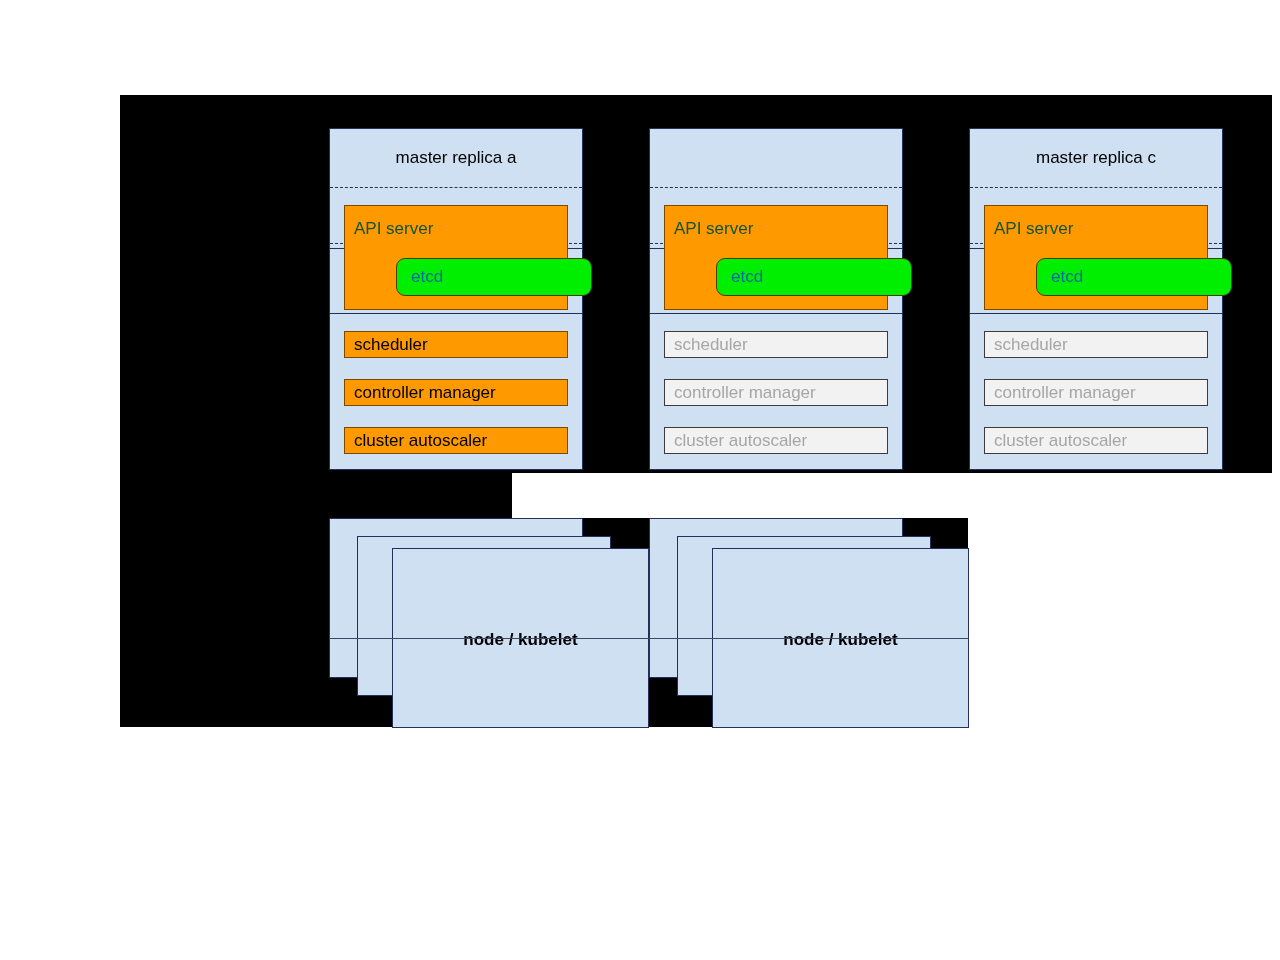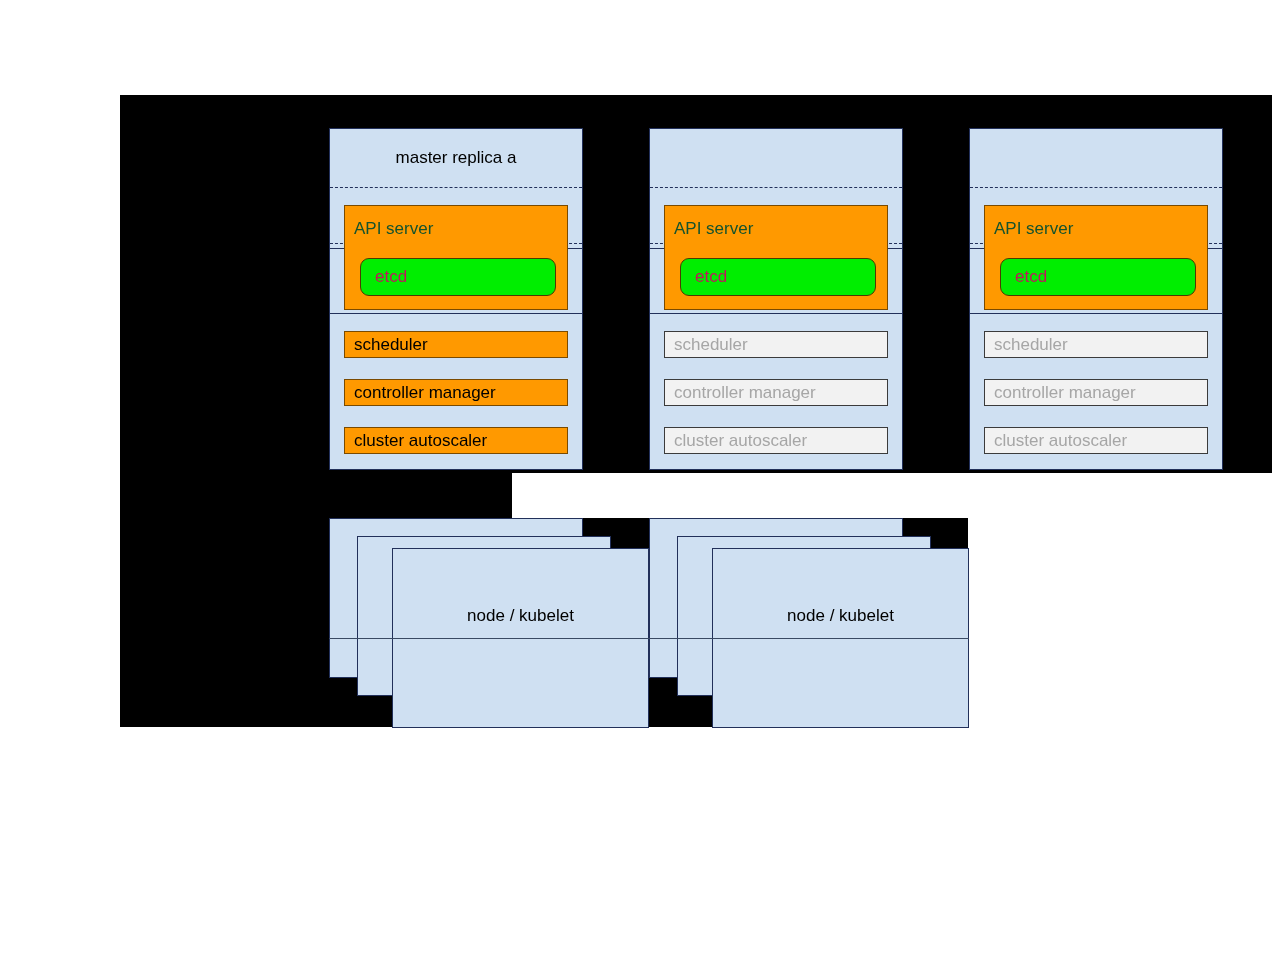--- a/index.html
+++ b/index.html
@@ -107,43 +107,45 @@
   .etcd {
     position: absolute;
     box-sizing: border-box;
     background: #00ee00;
     border: 1px solid #4d3a00;
     border-radius: 9px;
     display: flex;
     align-items: center;
     padding-left: 14px;
     font-size: 17px;
-    color: #be185d;
+    color: #0369a1;
+    margin-left: 36px;
   }
 
   
   .nodestack {
     position: absolute;
   }
   .nodecard {
     position: absolute;
     box-sizing: border-box;
     background: #cfe0f2;
     border: 1px solid #22305a;
   }
   .nodecard.front {
     display: flex;
     align-items: flex-start;
     justify-content: center;
   }
   .nodecard-label {
-    margin-top: 57px;
+    margin-top: 81px;
     font-size: 17px;
     color: #000000;
     white-space: nowrap;
+    font-weight: bold;
   }
   
   .node-rule {
     position: absolute;
     height: 0;
     border-top: 1px solid #3a4a63;
   }
 </style>
 </head>
 <body>
@@ -181,20 +183,21 @@
   <div class="apiserver" style="left:664px; top:205px; width:224px; height:105px;">
     <div class="apiserver-label">API server</div>
   </div>
   <div class="etcd" style="left:680px; top:258px; width:196px; height:38px;">etcd</div>
 
   <div class="component inactive" style="left:664px; top:331px; width:224px; height:27px;">scheduler</div>
   <div class="component inactive" style="left:664px; top:379px; width:224px; height:27px;">controller manager</div>
   <div class="component inactive" style="left:664px; top:427px; width:224px; height:27px;">cluster autoscaler</div>
 
   <div class="box replica" style="left:969px; top:128px; width:254px; height:342px;">
+    <div class="replica-title">master replica c</div>
     <div class="sep-dash" style="top:58px;"></div>
     <div class="sep-dash" style="top:114px;"></div>
     <div class="sep-solid" style="top:119px;"></div>
     <div class="sep-solid" style="top:184px;"></div>
   </div>
 
   <div class="apiserver" style="left:984px; top:205px; width:224px; height:105px;">
     <div class="apiserver-label">API server</div>
   </div>
   <div class="etcd" style="left:1000px; top:258px; width:196px; height:38px;">etcd</div>

